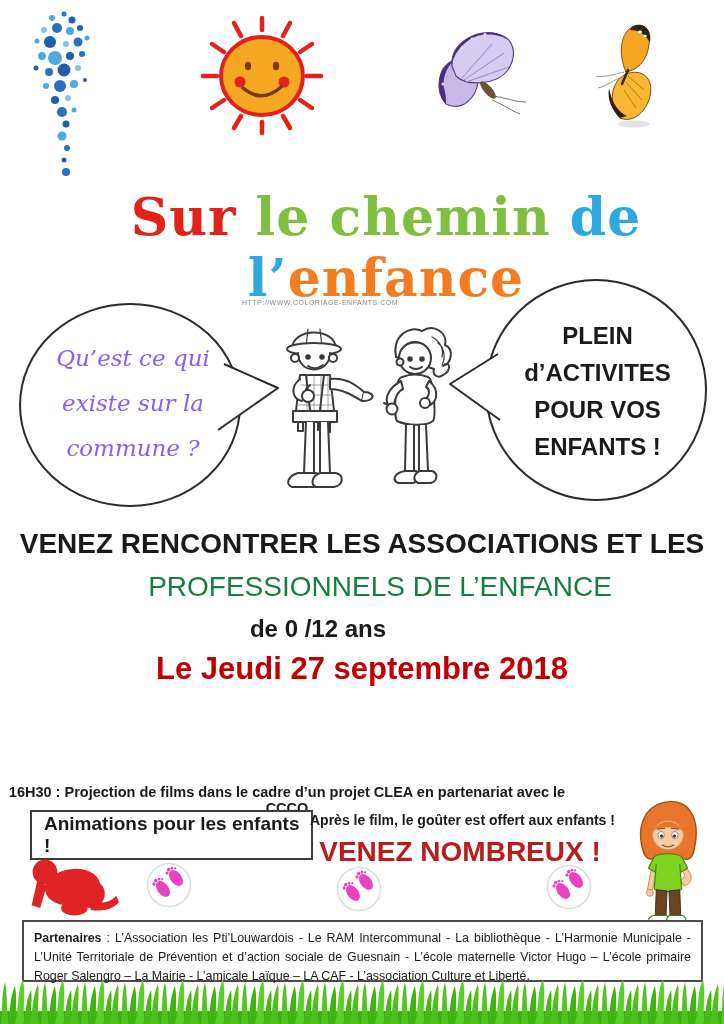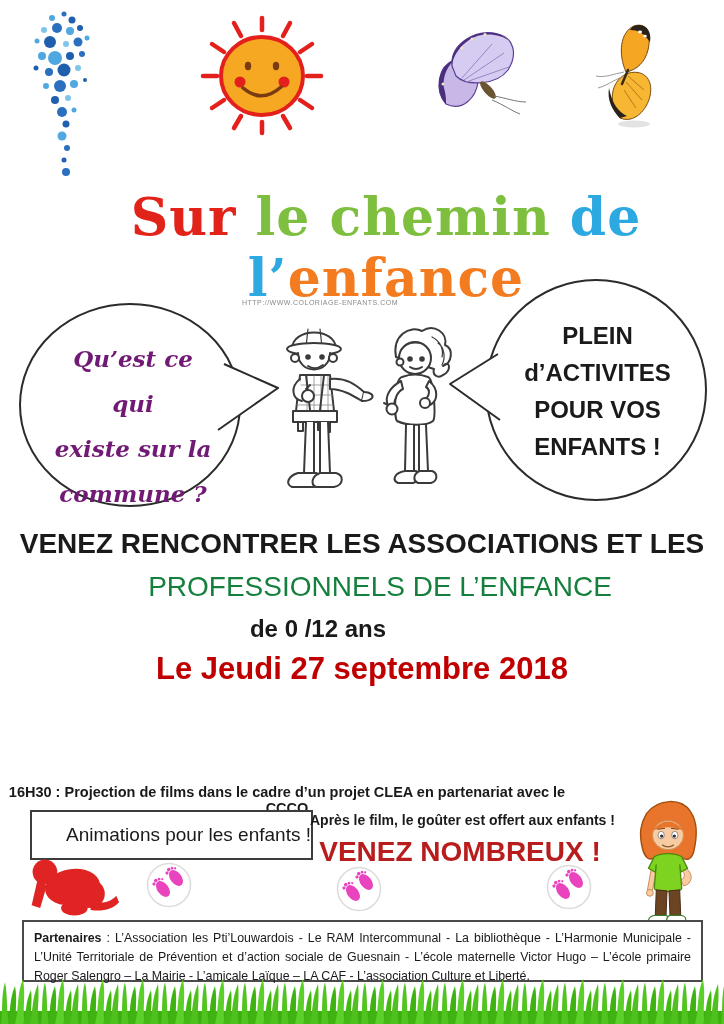--- a/index.html
+++ b/index.html
@@ -14,38 +14,38 @@
            font-size:52px; font-weight:bold; letter-spacing:1px;padding-left:48px; }
   .seg-red   { color:#E2231A; }
   .seg-green { color:#7FBF3F; }
   .seg-blue  { color:#2BA9E0; }
   .seg-orange{ color:#F47C20; }
 
   .watermark { top:299px; left:160px; width:320px; text-align:center;
                font-size:7px; letter-spacing:0.5px; color:#8a8a8a; }
 
   .bubble-text-left { left:52px; top:336px; width:162px; text-align:center;
-                      font-size:23px; line-height:45px; color:#701a75;font-weight:bold; }
+                      font-size:23px; line-height:45px; color:#8b5cf6; }
   .bubble-text-right { left:490px; top:317px; width:215px; text-align:center;
                        font-size:24px; font-weight:bold; line-height:37px; color:#1a1a1a; }
 
   .h1a { top:528px; left:0; width:724px; font-size:28px; font-weight:bold; color:#1a1a1a; }
   .h1b { top:571px; left:0; width:724px; font-size:28px; font-weight:normal; color:#15803d;margin-left:18px; }
   .age { top:615px; left:0; width:636px; font-size:24px; font-weight:bold; color:#1a1a1a; }
   .date { top:651px; left:0; width:724px; font-size:31px; font-weight:bold; color:#C00000; }
   .time { top:709px; left:0; width:724px; font-size:26px; font-weight:bold; color:#1a1a1a; }
   .entrance { top:747px; left:0; width:724px; font-size:21px; font-weight:bold; color:#1a1a1a; }
   .projection { top:784px; left:0; width:574px; font-size:14.5px; font-weight:bold; color:#1a1a1a; }
   .snack { top:812px; left:310px; width:330px; font-size:14px; font-weight:bold; color:#1a1a1a; text-align:left; }
   .closing { top:836px; left:300px; width:320px; font-size:28px; font-weight:bold; color:#b91c1c; text-align:center; }
 
   .animations-box { top:810px; left:30px; width:283px; height:50px;
                     border:2px solid #3c3c3c; background:#fff;
-                    font-size:19px; font-weight:normal; color:#1a1a1a;
-                    display:flex; align-items:center; justify-content:flex-end;padding-left:12px; }
+                    font-size:19px; font-weight:bold; color:#1a1a1a;
+                    display:flex; align-items:center; justify-content:flex-start;padding-left:12px; }
 
   .partners-box { top:920px; left:22px; width:681px; height:62px;
                   border:2px solid #4a4a4a; background:#fff;
                   padding:7px 10px 4px 10px; font-size:12.4px; line-height:1.55;
                   color:#1a1a1a; text-align:justify; }
   .partners-box .lbl { font-weight:bold; }
 
   svg { display:block; }
 </style>
 </head>

